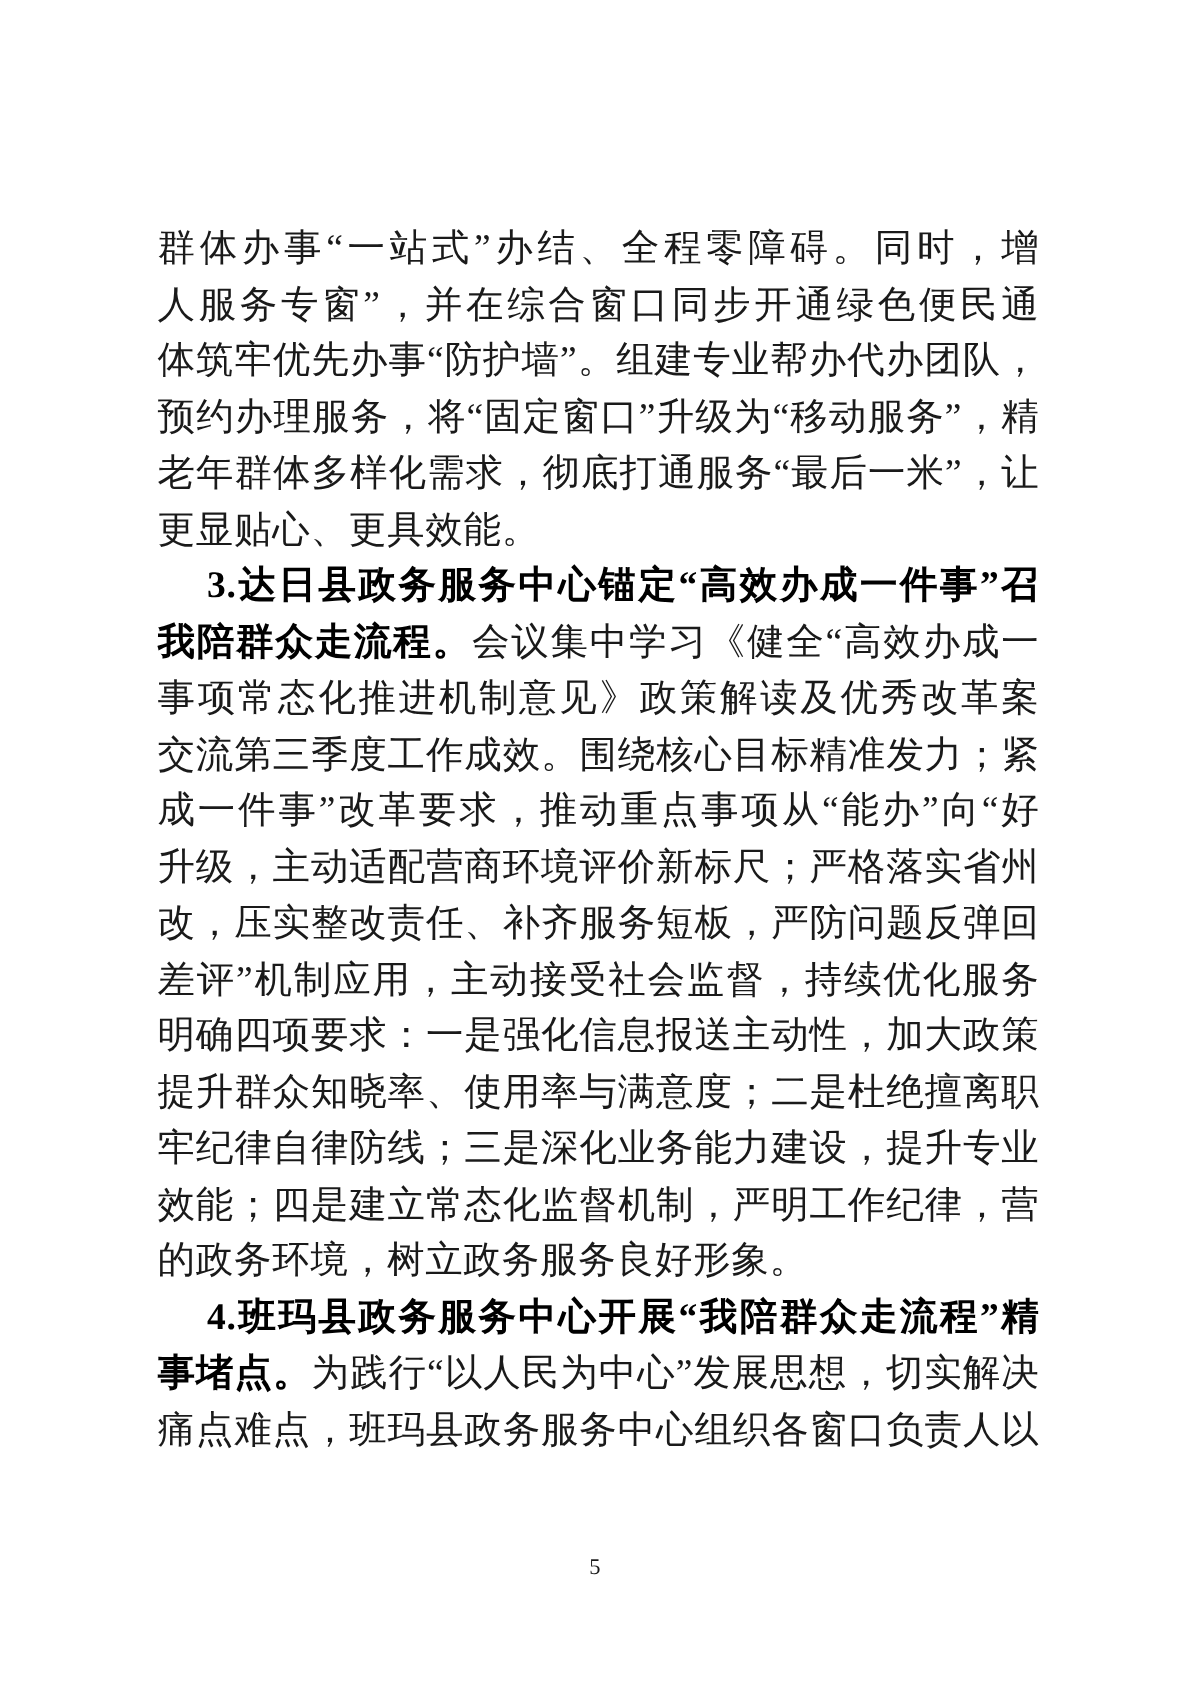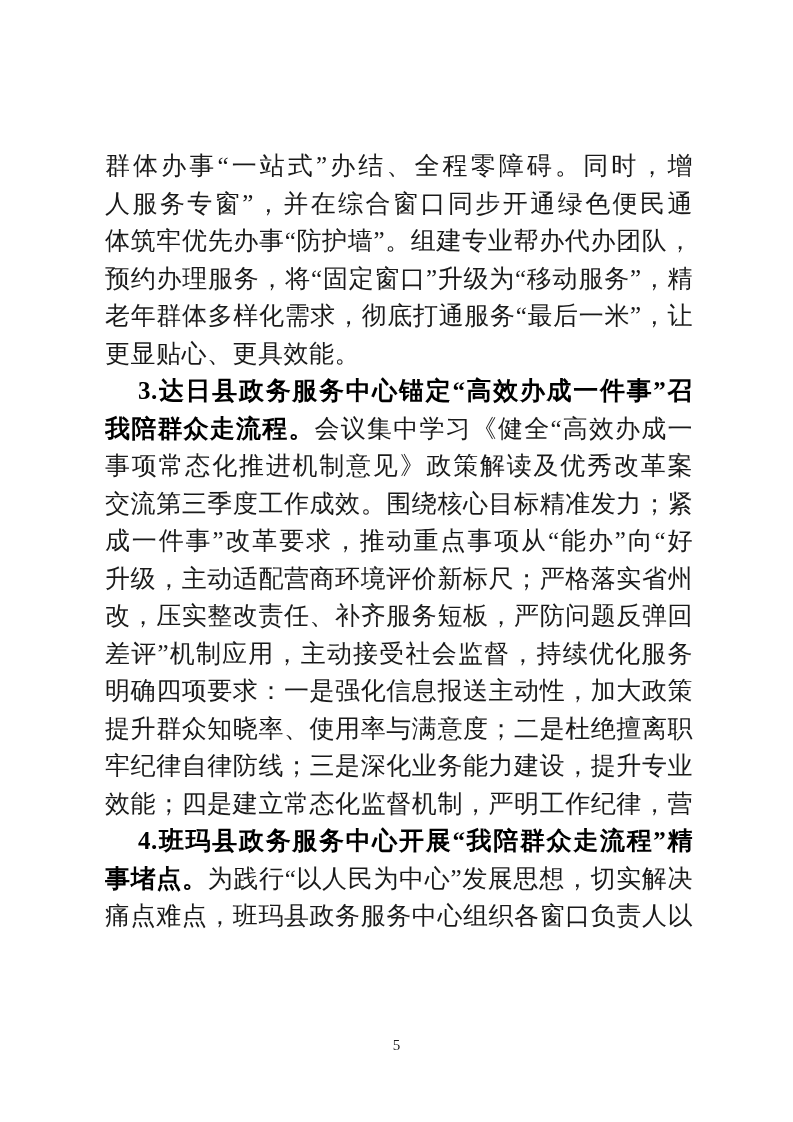--- a/index.html
+++ b/index.html
@@ -58,18 +58,19 @@
       <div class="line"><span class="seg">事项常态化推进机制意见》政策解读及优秀改革案例，系统总结</span></div>
       <div class="line"><span class="seg">交流第三季度工作成效。围绕核心目标精准发力；紧扣“高效办</span></div>
       <div class="line"><span class="seg">成一件事”改革要求，推动重点事项从“能办”向“好办、易办”</span></div>
       <div class="line"><span class="seg">升级，主动适配营商环境评价新标尺；严格落实省州反馈问题整</span></div>
       <div class="line"><span class="seg">改，压实整改责任、补齐服务短板，严防问题反弹回潮；深化“好</span></div>
       <div class="line"><span class="seg">差评”机制应用，主动接受社会监督，持续优化服务质量。会议</span></div>
       <div class="line"><span class="seg">明确四项要求：一是强化信息报送主动性，加大政策宣传力度，</span></div>
       <div class="line"><span class="seg">提升群众知晓率、使用率与满意度；二是杜绝擅离职守行为，筑</span></div>
       <div class="line"><span class="seg">牢纪律自律防线；三是深化业务能力建设，提升专业素养与服务</span></div>
       <div class="line"><span class="seg">效能；四是建立常态化监督机制，严明工作纪律，营造风清气正</span></div>
+      <div class="line para-end"><span class="seg">的政务环境，树立政务服务良好形象。</span></div>
       <div class="line indent"><span class="seg bold">4.班玛县政务服务中心开展“我陪群众走流程”精准破解办</span></div>
       <div class="line"><span class="seg bold">事堵点。</span><span class="seg">为践行“以人民为中心”发展思想，切实解决群众办事</span></div>
       <div class="line"><span class="seg">痛点难点，班玛县政务服务中心组织各窗口负责人以群众身份，</span></div>
     </div>
   <div class="page-number">5</div>
 </div>
 
 </body></html>

